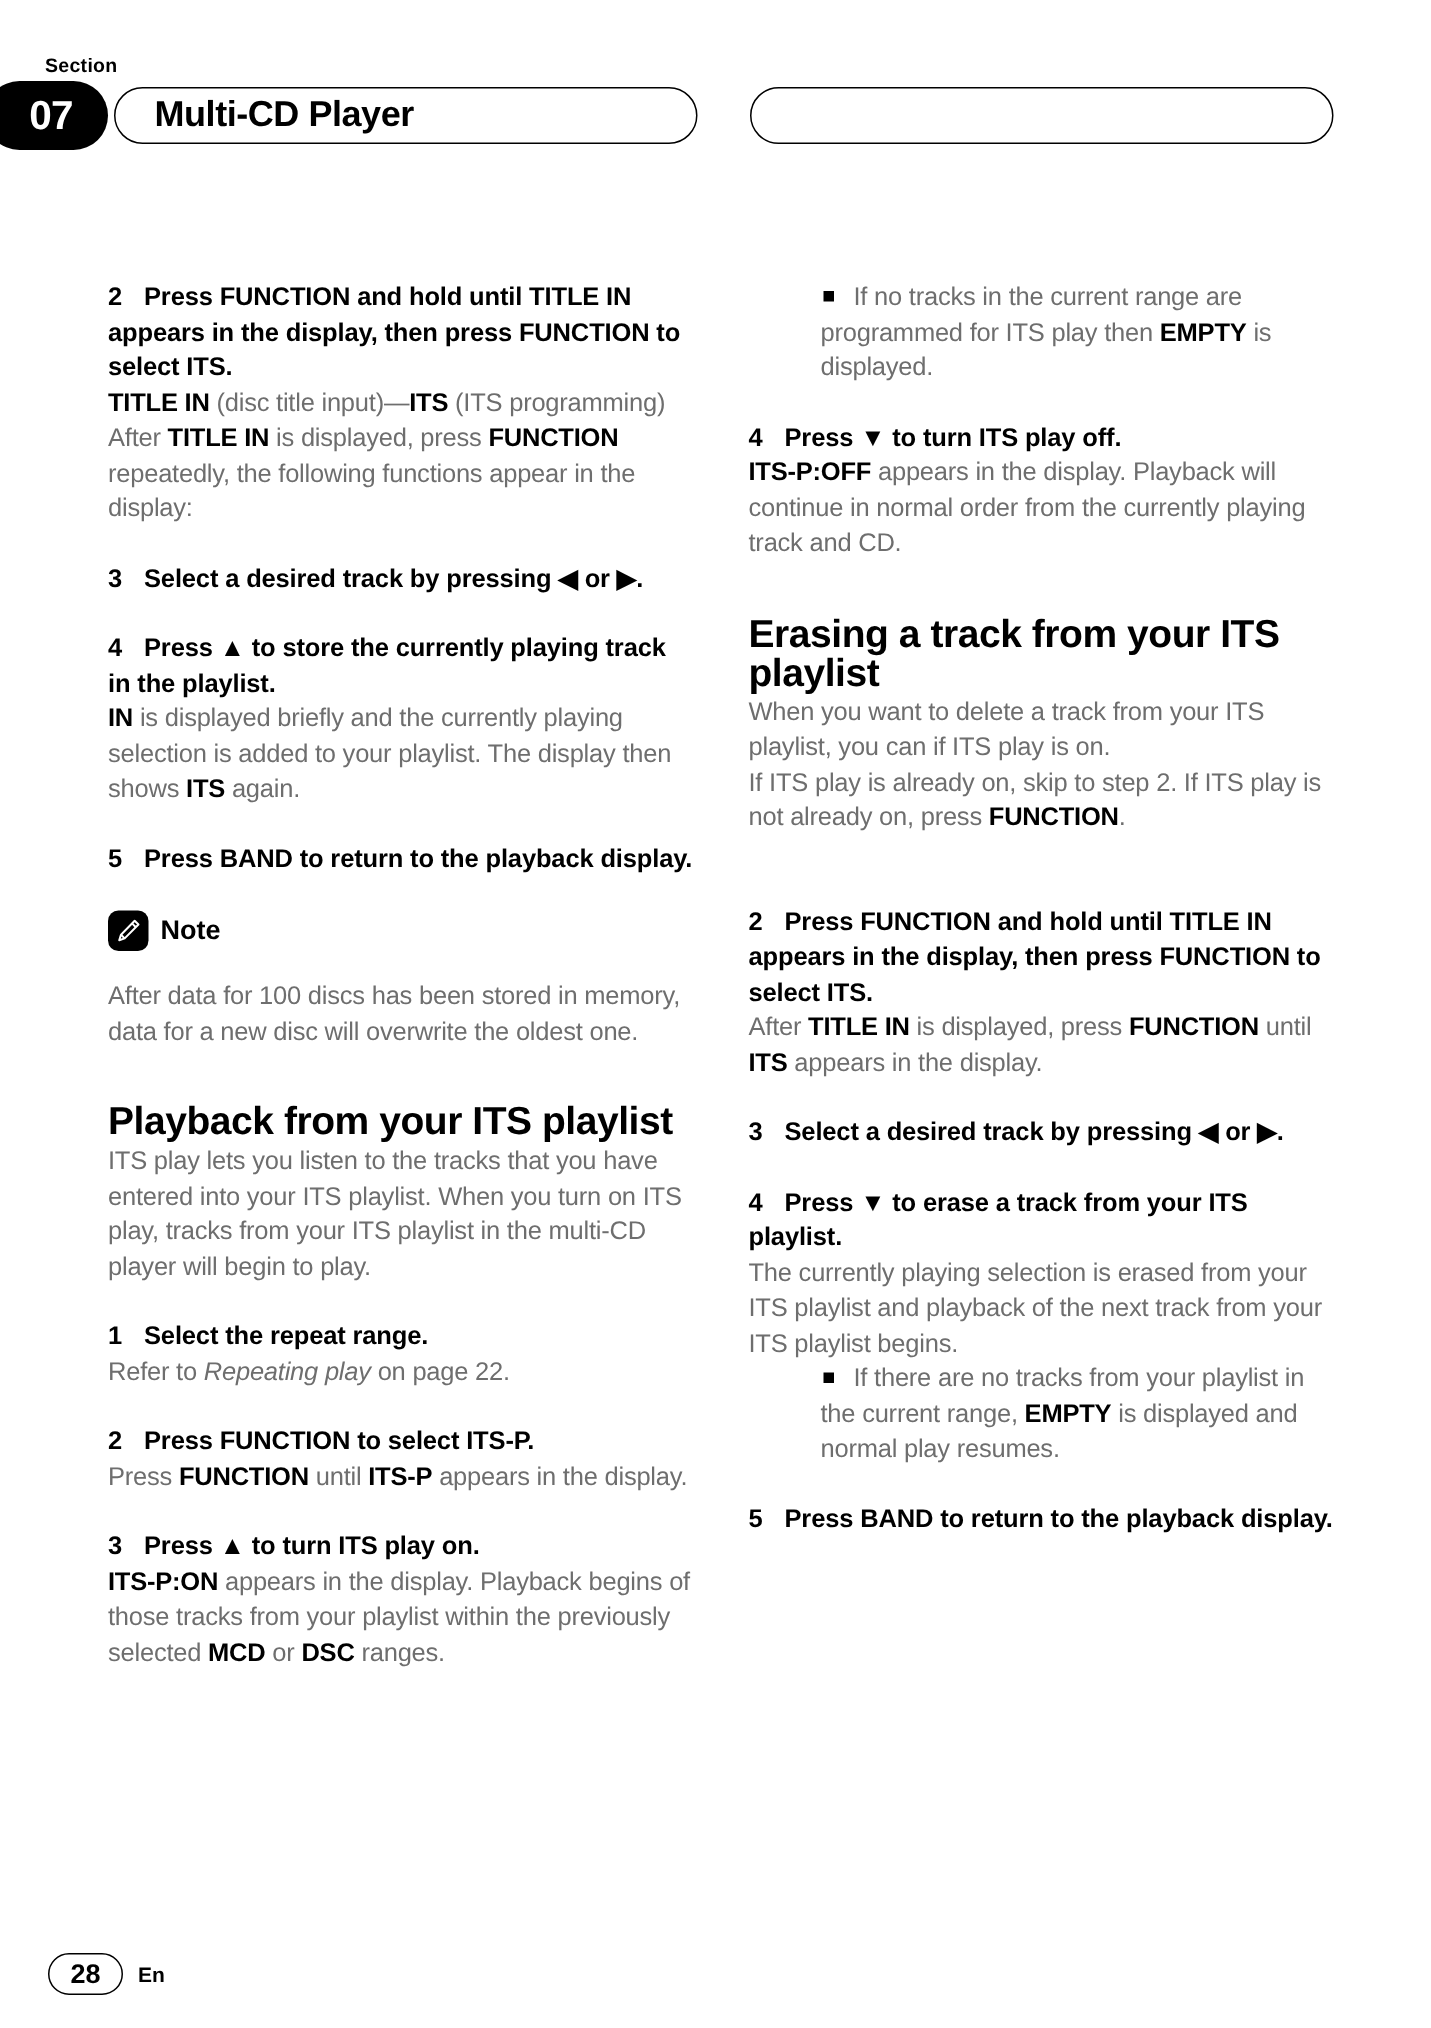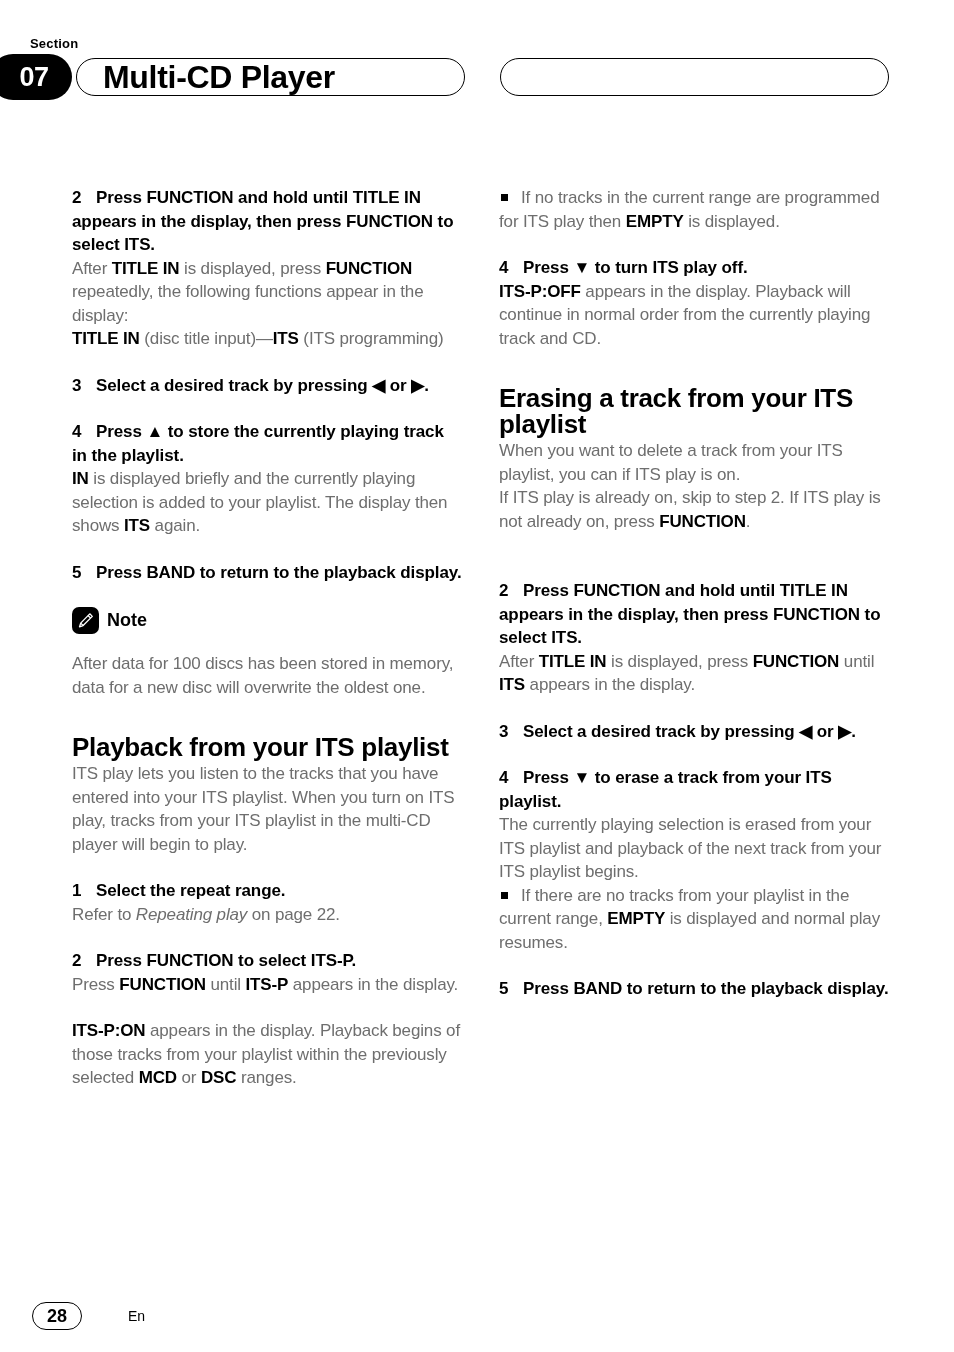--- a/index.html
+++ b/index.html
@@ -64,21 +64,21 @@
   .header-pill.left {
     left: 76px;
     width: 389px;
   }
   .header-pill.right {
     left: 500px;
     width: 389px;
   }
   .header-pill .pill-title {
     color: #000000;
-    font-size: 32px;
+    font-size: 24px;
     font-weight: bold;
     padding-left: 26px;
     letter-spacing: -0.3px;
   }
 
   
   .columns {
     position: absolute;
     top: 186px;
     left: 0;
@@ -125,20 +125,21 @@
   }
   .body b, .step-head b { color: #000000; font-weight: bold; }
   .body i { font-style: italic; }
   .gap { height: 23px; }
   .gap-s { height: 12px; }
 
   
   .bullet {
     position: relative;
     padding-left: 0;
+    margin-left: 48px;
   }
   .bullet .sq {
     display: inline-block;
     width: 7px;
     height: 7px;
     background: #000000;
     margin-right: 13px;
     margin-left: 2px;
     vertical-align: 2px;
   }
@@ -184,22 +185,21 @@
     font-size: 18px;
     font-weight: bold;
     display: flex;
     align-items: center;
     justify-content: center;
     box-sizing: border-box;
   }
   .lang {
     color: #000000;
     font-size: 14px;
-    font-weight: normal;
-    margin-left: 36px;
+    font-weight: bold;
   }
 </style>
 </head>
 <body>
 
 <div class="page-header">
   <div class="section-label">Section</div>
   <div class="section-badge">07</div>
   <div class="header-pill left">
     <span class="pill-title">Multi-CD Player</span>
@@ -208,22 +208,22 @@
     <span class="pill-title"></span>
   </div>
 </div>
 
 <div class="columns">
 
   <div class="col left">
 
     <div class="step">
       <p class="step-head"><span class="step-num">2</span><span>Press FUNCTION and hold until TITLE IN appears in the display, then press FUNCTION to select ITS.</span></p>
+      <p class="body"><b>TITLE IN</b><span> (disc title input)—</span><b>ITS</b><span> (ITS programming)</span></p>
       <p class="body"><span>After </span><b>TITLE IN</b><span> is displayed, press </span><b>FUNCTION</b><span> repeatedly, the following functions appear in the display:</span></p>
-      <p class="body"><b>TITLE IN</b><span> (disc title input)—</span><b>ITS</b><span> (ITS programming)</span></p>
     </div>
 
     <div class="gap"></div>
 
     <div class="step">
       <p class="step-head"><span class="step-num">3</span><span>Select a desired track by pressing ◀ or ▶.</span></p>
     </div>
 
     <div class="gap"></div>
 
@@ -272,20 +272,21 @@
     <div class="gap"></div>
 
     <div class="step">
       <p class="step-head"><span class="step-num">2</span><span>Press FUNCTION to select ITS-P.</span></p>
       <p class="body"><span>Press </span><b>FUNCTION</b><span> until </span><b>ITS-P</b><span> appears in the display.</span></p>
     </div>
 
     <div class="gap"></div>
 
     <div class="step">
+      <p class="step-head"><span class="step-num">3</span><span>Press ▲ to turn ITS play on.</span></p>
       <p class="body"><b>ITS-P:ON</b><span> appears in the display. Playback begins of those tracks from your playlist within the previously selected </span><b>MCD</b><span> or </span><b>DSC</b><span> ranges.</span></p>
     </div>
 
   </div>
 
   <div class="col right">
 
     <p class="body bullet"><span class="sq"></span><span>If no tracks in the current range are programmed for ITS play then </span><b>EMPTY</b><span> is displayed.</span></p>
 
     <div class="gap"></div>

